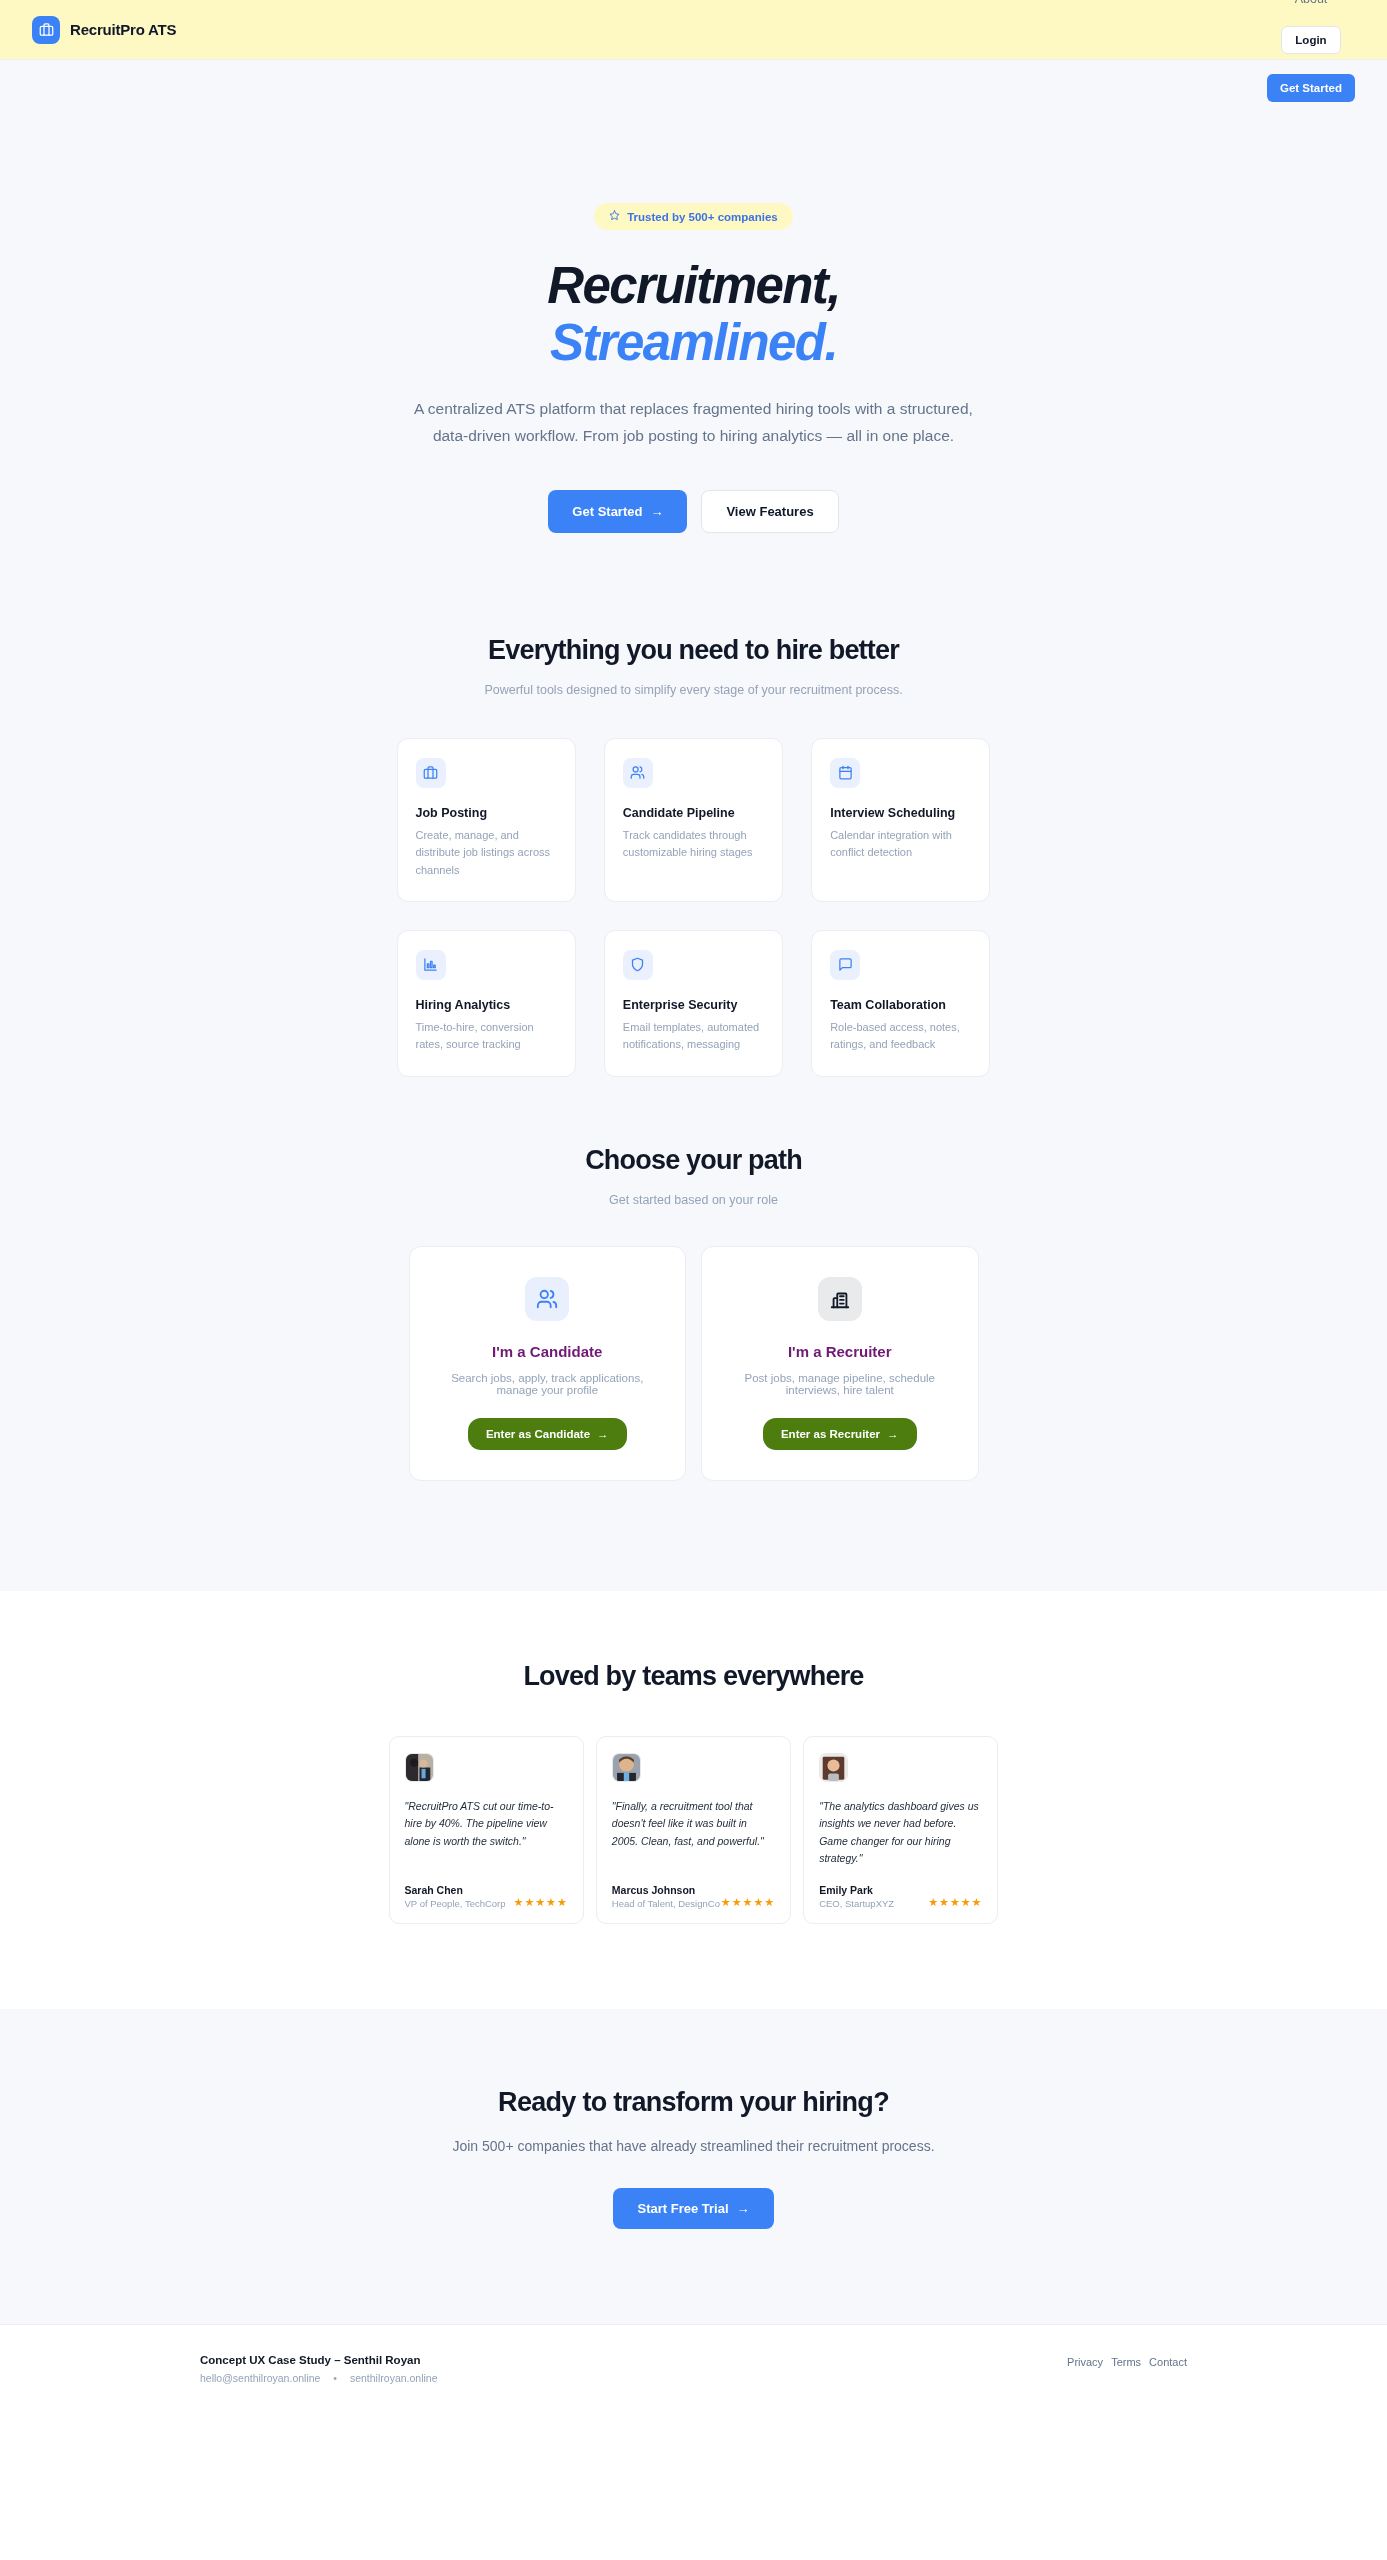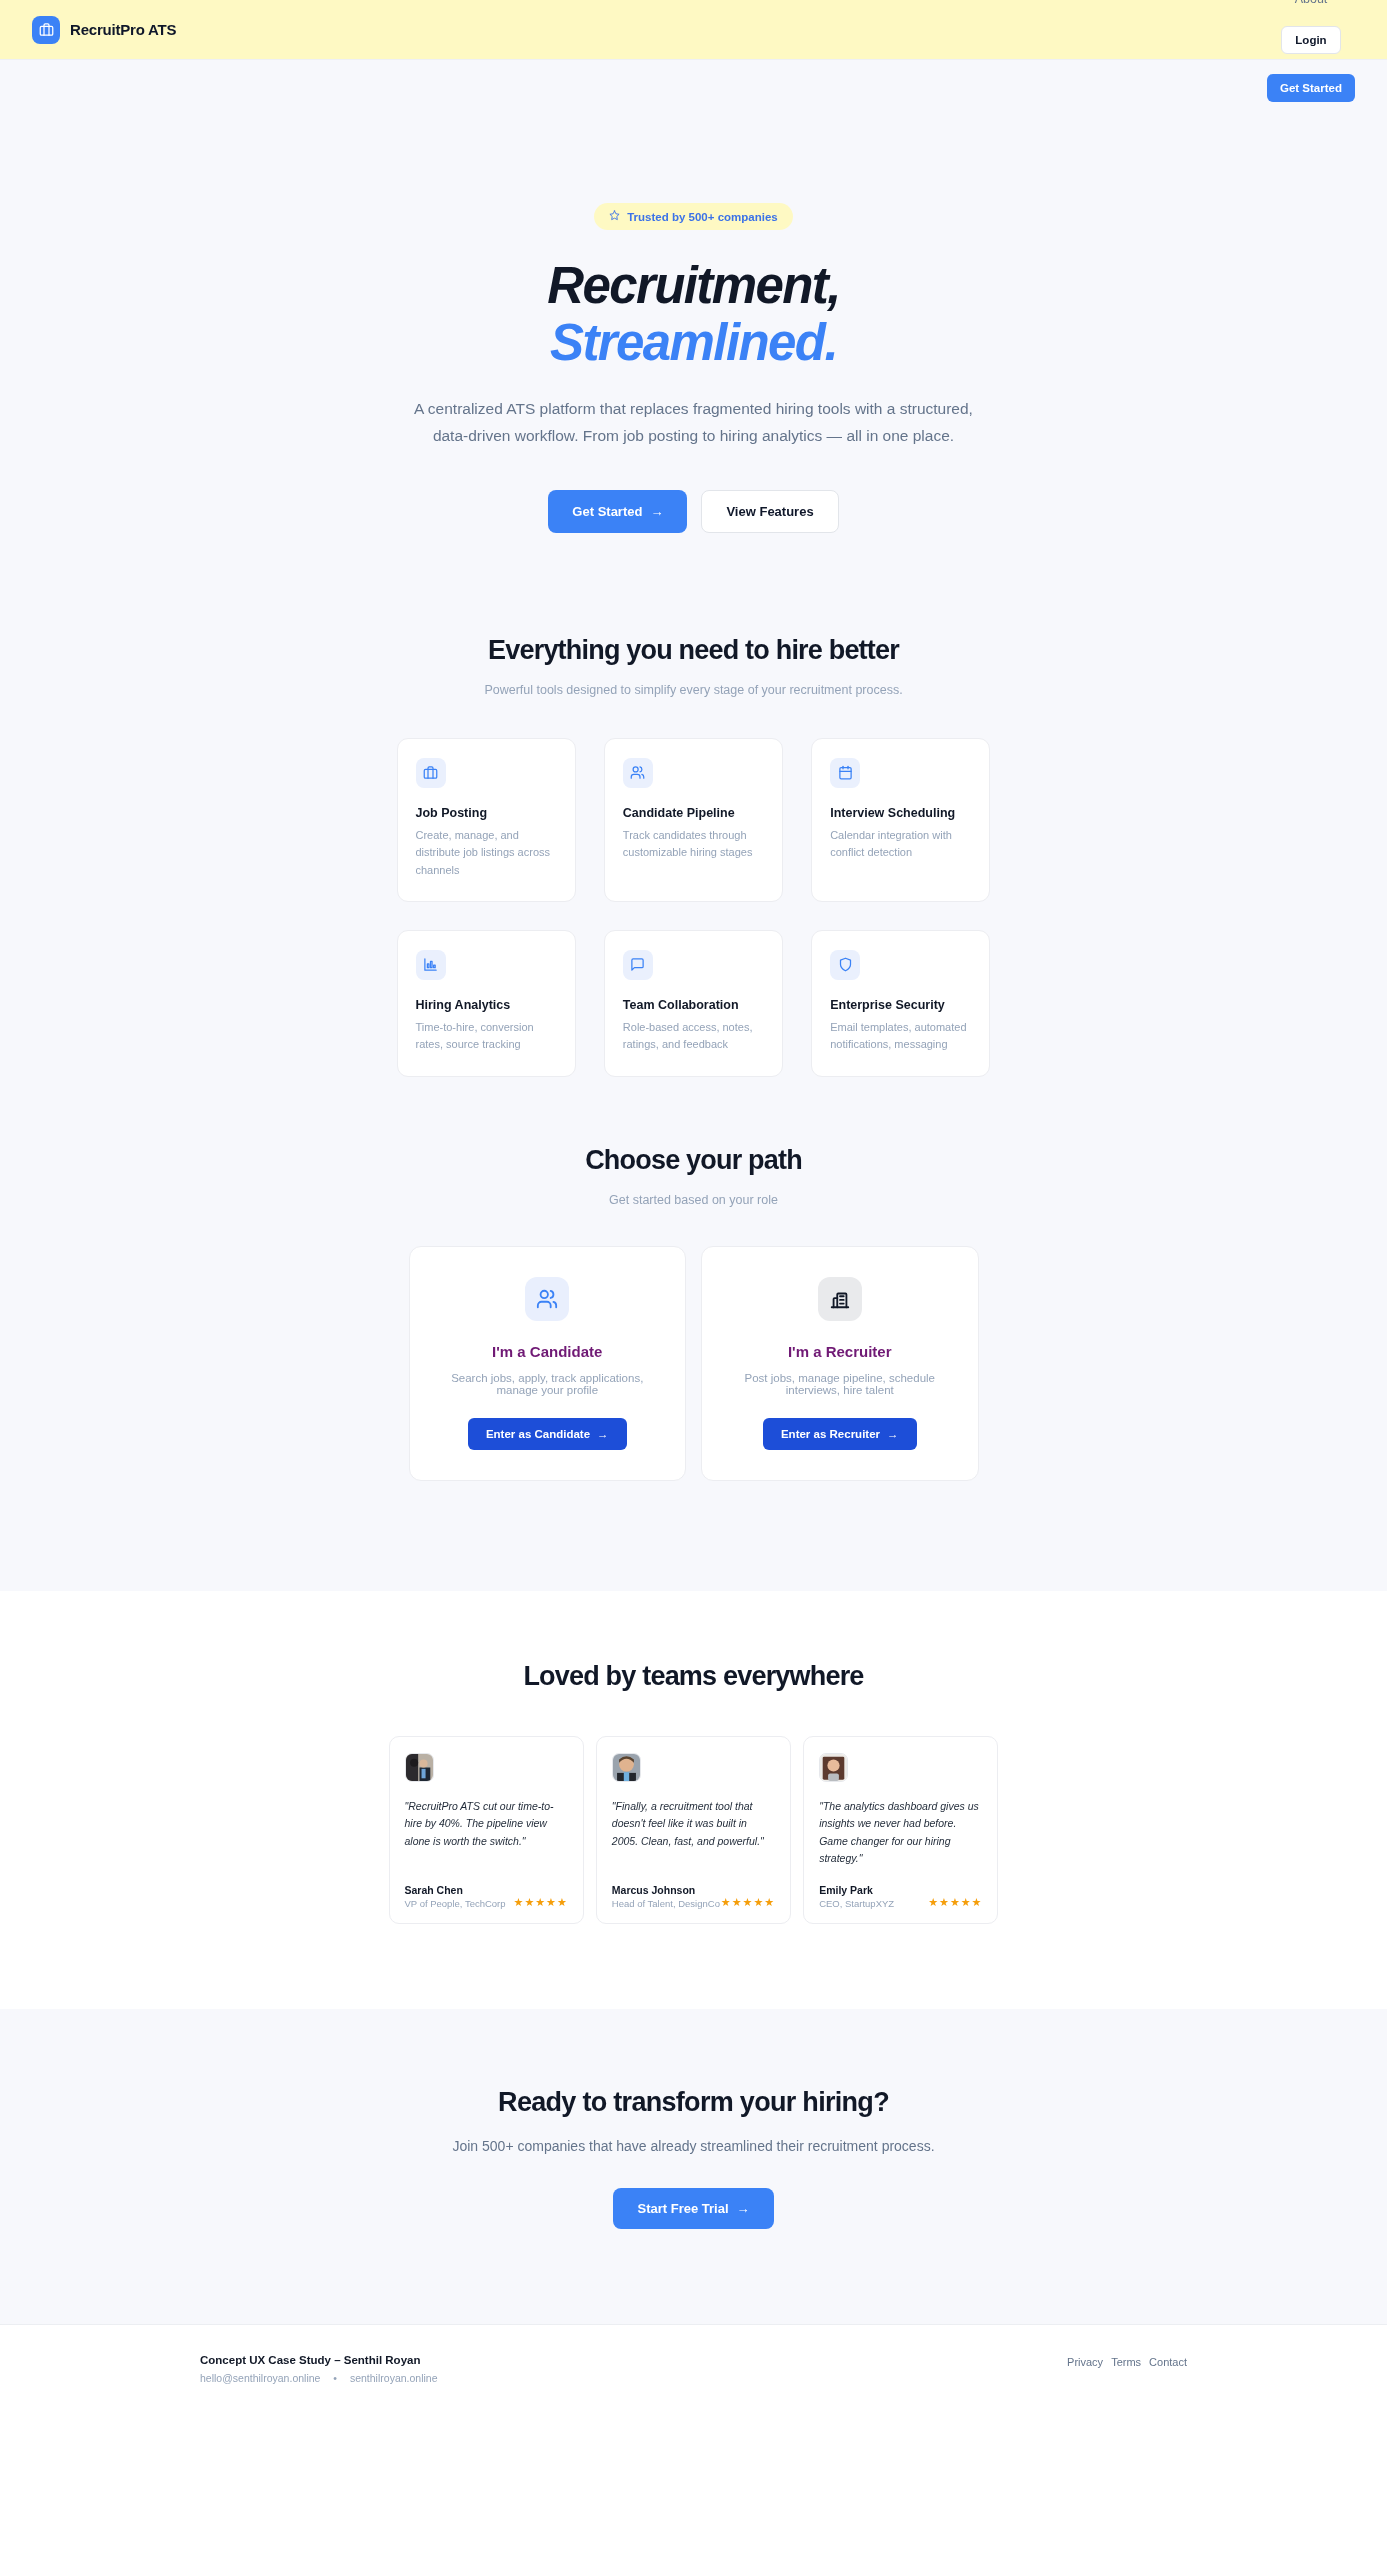--- a/index.html
+++ b/index.html
@@ -121,21 +121,21 @@
   .p-icon {
     width: 44px; height: 44px; border-radius: 12px;
     display: flex; align-items: center; justify-content: center;
     margin: 0 auto 22px;
   }
   .p-icon.blue { background: #e9effd; }
   .p-icon.gray { background: #e9eaec; }
   .p-title { font-size: 15px; font-weight: bold; color: #701a75; margin-bottom: 12px; }
   .p-desc { font-size: 11.5px; color: #94a3b8; margin-bottom: 22px; }
   .btn-path {
-    background: #1d4ed8; color: #fff; border: none; border-radius: 6px;
+    background: #4d7c0f; color: #fff; border: none; border-radius: 13px;
     padding: 10px 18px; font-size: 11.5px; font-weight: bold;
     display: inline-flex; align-items: flex-start; gap: 7px;
   }
 
   
   .testimonials { padding: 70px 0 85px; text-align: center; }
   .t-grid {
     margin: 44px auto 0; width: 610px;
     display: grid; grid-template-columns: repeat(3, 1fr); gap: 12px;
     text-align: left;
@@ -274,35 +274,35 @@
               <rect x="17" y="13" width="2.5" height="4"></rect>
           </svg>
         </div>
         <div class="f-title">Hiring Analytics</div>
         <div class="f-desc">Time-to-hire, conversion rates, source tracking</div>
       </div>
 
       <div class="f-card">
         <div class="f-icon">
           <svg width="15" height="15" viewBox="0 0 24 24" fill="none" stroke="#3b82f6" stroke-width="2" stroke-linecap="round" stroke-linejoin="round">
+            <path d="M12 22s8-4 8-10V5l-8-3-8 3v7c0 6 8 10 8 10z"></path>
+          </svg>
+        </div>
+        <div class="f-title">Enterprise Security</div>
+        <div class="f-desc">Email templates, automated notifications, messaging</div>
+      </div>
+
+      <div class="f-card">
+        <div class="f-icon">
+          <svg width="15" height="15" viewBox="0 0 24 24" fill="none" stroke="#3b82f6" stroke-width="2" stroke-linecap="round" stroke-linejoin="round">
             <path d="M21 15a2 2 0 0 1-2 2H7l-4 4V5a2 2 0 0 1 2-2h14a2 2 0 0 1 2 2z"></path>
           </svg>
         </div>
         <div class="f-title">Team Collaboration</div>
         <div class="f-desc">Role-based access, notes, ratings, and feedback</div>
-      </div>
-
-      <div class="f-card">
-        <div class="f-icon">
-          <svg width="15" height="15" viewBox="0 0 24 24" fill="none" stroke="#3b82f6" stroke-width="2" stroke-linecap="round" stroke-linejoin="round">
-            <path d="M12 22s8-4 8-10V5l-8-3-8 3v7c0 6 8 10 8 10z"></path>
-          </svg>
-        </div>
-        <div class="f-title">Enterprise Security</div>
-        <div class="f-desc">Email templates, automated notifications, messaging</div>
       </div>
 
     </div>
   </section>
 
   <section class="paths wrap">
     <h2 class="sec-title">Choose your path</h2>
     <p class="sec-sub">Get started based on your role</p>
     <div class="path-grid">
 

